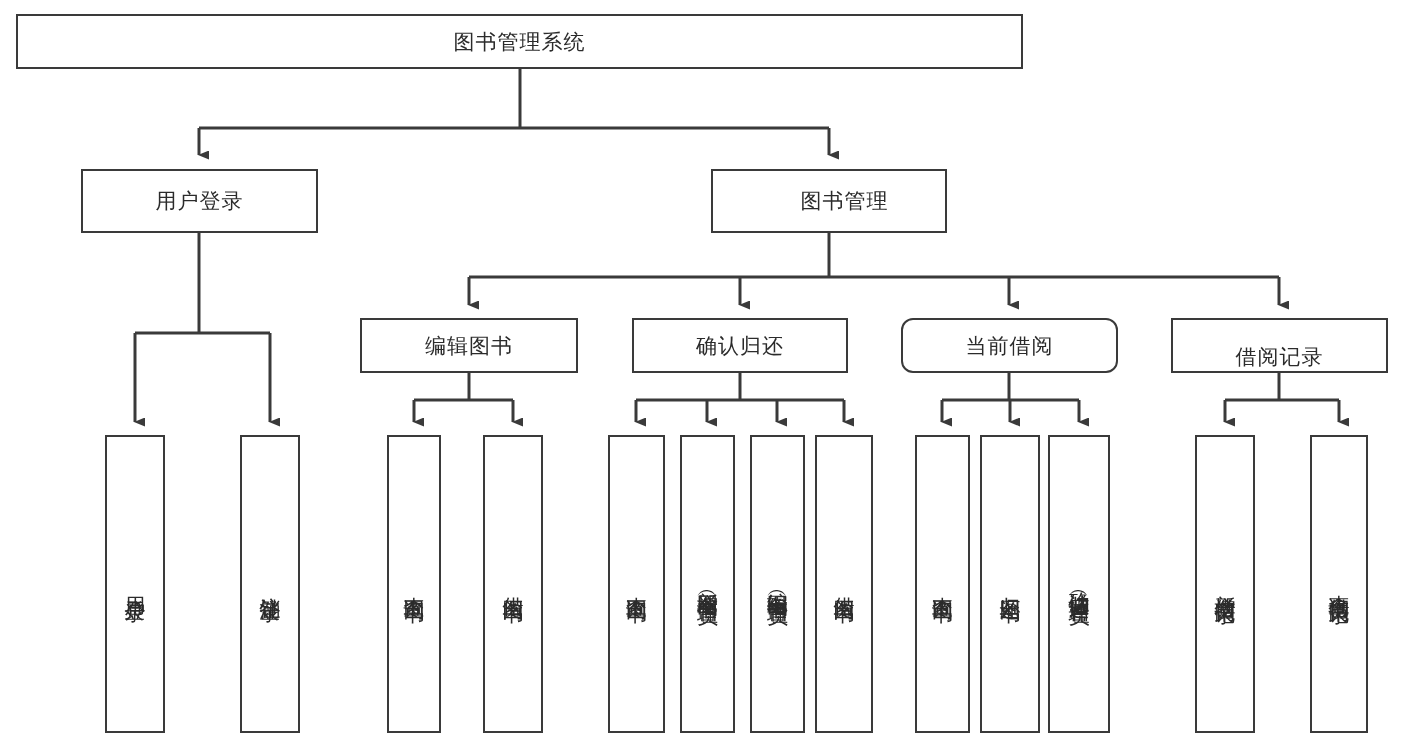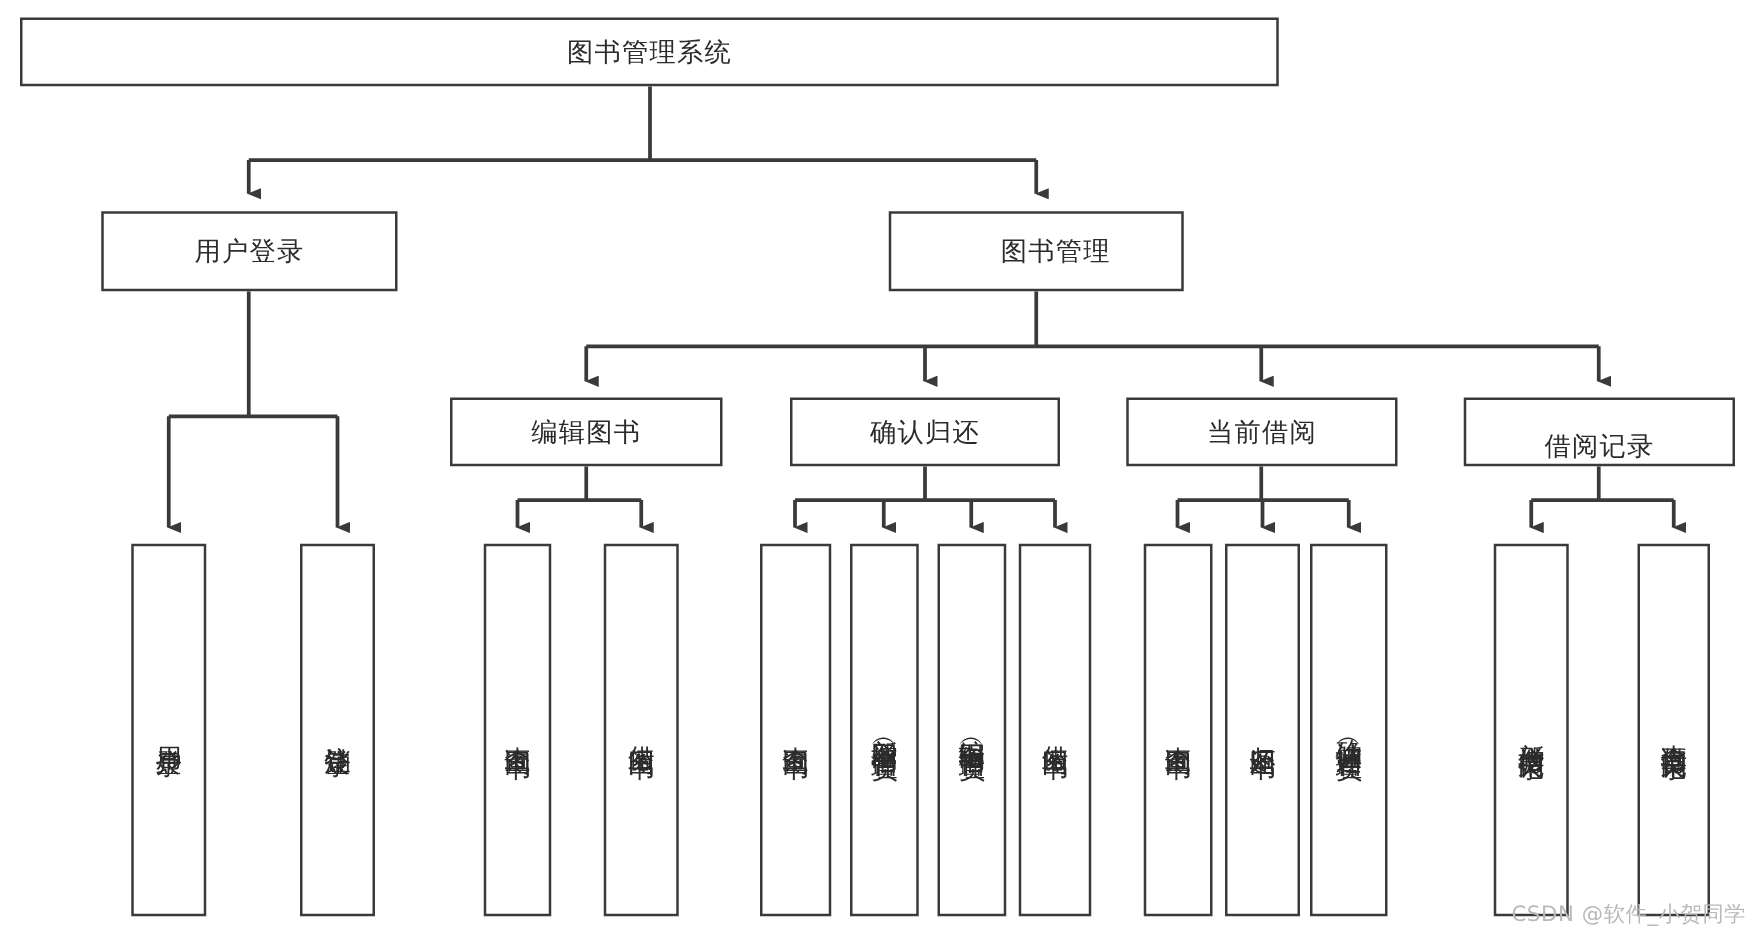--- a/index.html
+++ b/index.html
@@ -135,21 +135,21 @@
   <div class="node-box horiz" style="left:711px; top:169px; width:236px; height:64px;padding-left:31px;">
     <span class="node-label">图书管理</span>
   </div>
 
   <div class="node-box horiz" style="left:360px; top:318px; width:218px; height:55px;">
     <span class="node-label">编辑图书</span>
   </div>
   <div class="node-box horiz" style="left:632px; top:318px; width:216px; height:55px;">
     <span class="node-label">确认归还</span>
   </div>
-  <div class="node-box horiz" style="left:901px; top:318px; width:217px; height:55px;">
+  <div class="node-box horiz" style="left:901px; top:318px; width:217px; height:55px;border-radius:12px;">
     <span class="node-label">当前借阅</span>
   </div>
   <div class="node-box horiz" style="left:1171px; top:318px; width:217px; height:55px;align-items:flex-end;">
     <span class="node-label">借阅记录</span>
   </div>
 
   <div class="node-box vert" style="left:105px; top:435px; width:60px; height:298px;">
     <span class="node-label">用户登录</span>
   </div>
   <div class="node-box vert" style="left:240px; top:435px; width:60px; height:298px;">
@@ -182,15 +182,14 @@
   <div class="node-box vert" style="left:1048px; top:435px; width:62px; height:298px;">
     <span class="node-label">确认归还（管理员）</span>
   </div>
   <div class="node-box vert" style="left:1195px; top:435px; width:60px; height:298px;">
     <span class="node-label">新增借阅记录</span>
   </div>
   <div class="node-box vert" style="left:1310px; top:435px; width:58px; height:298px;">
     <span class="node-label">查询借阅记录</span>
   </div>
 
-  <div id="watermark">CSDN @软件_小贺同学</div>
 
 </div>
 
 </body></html>

